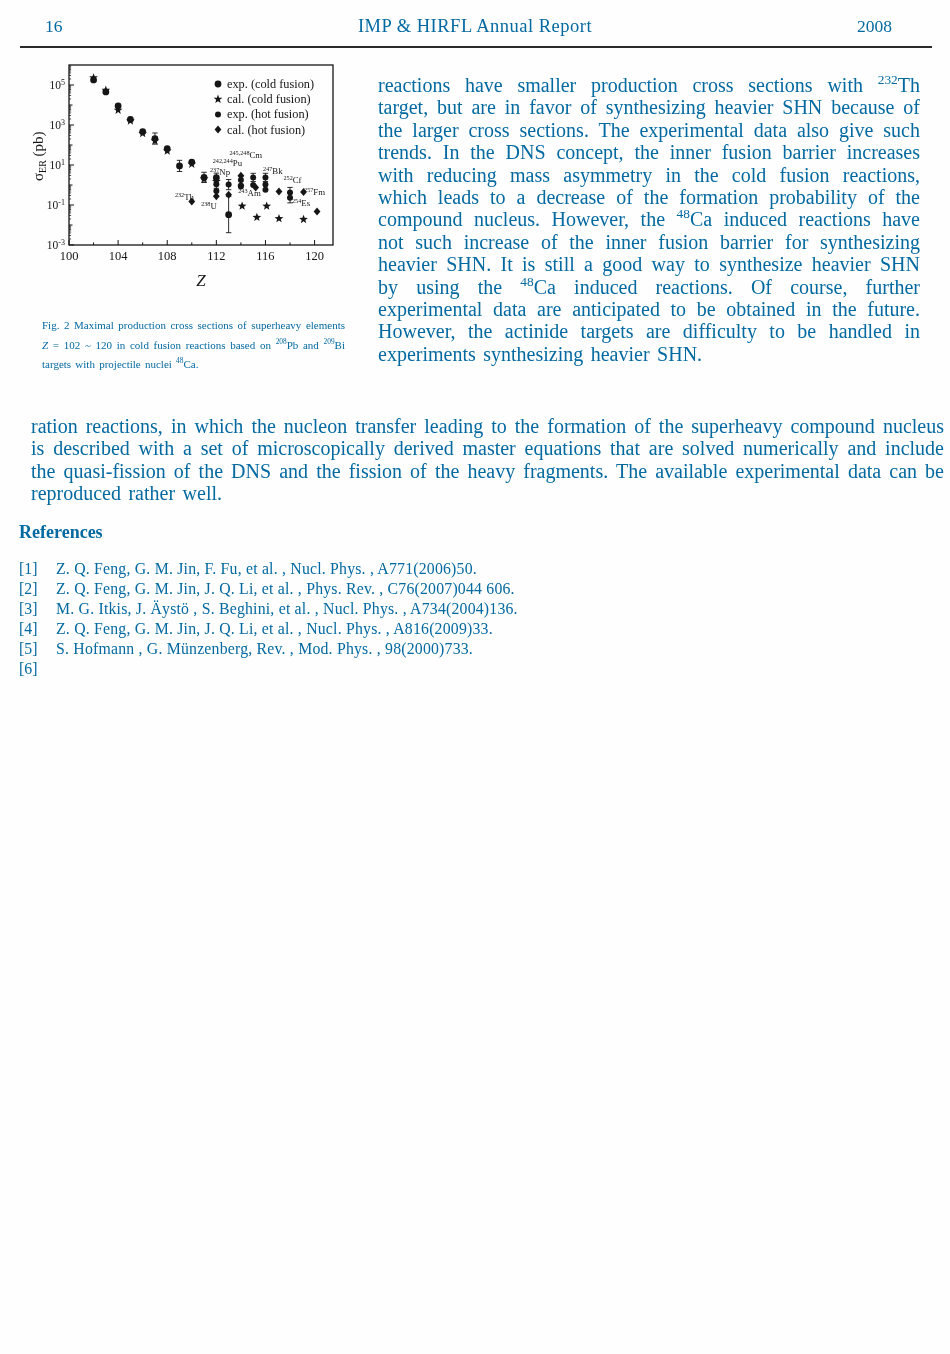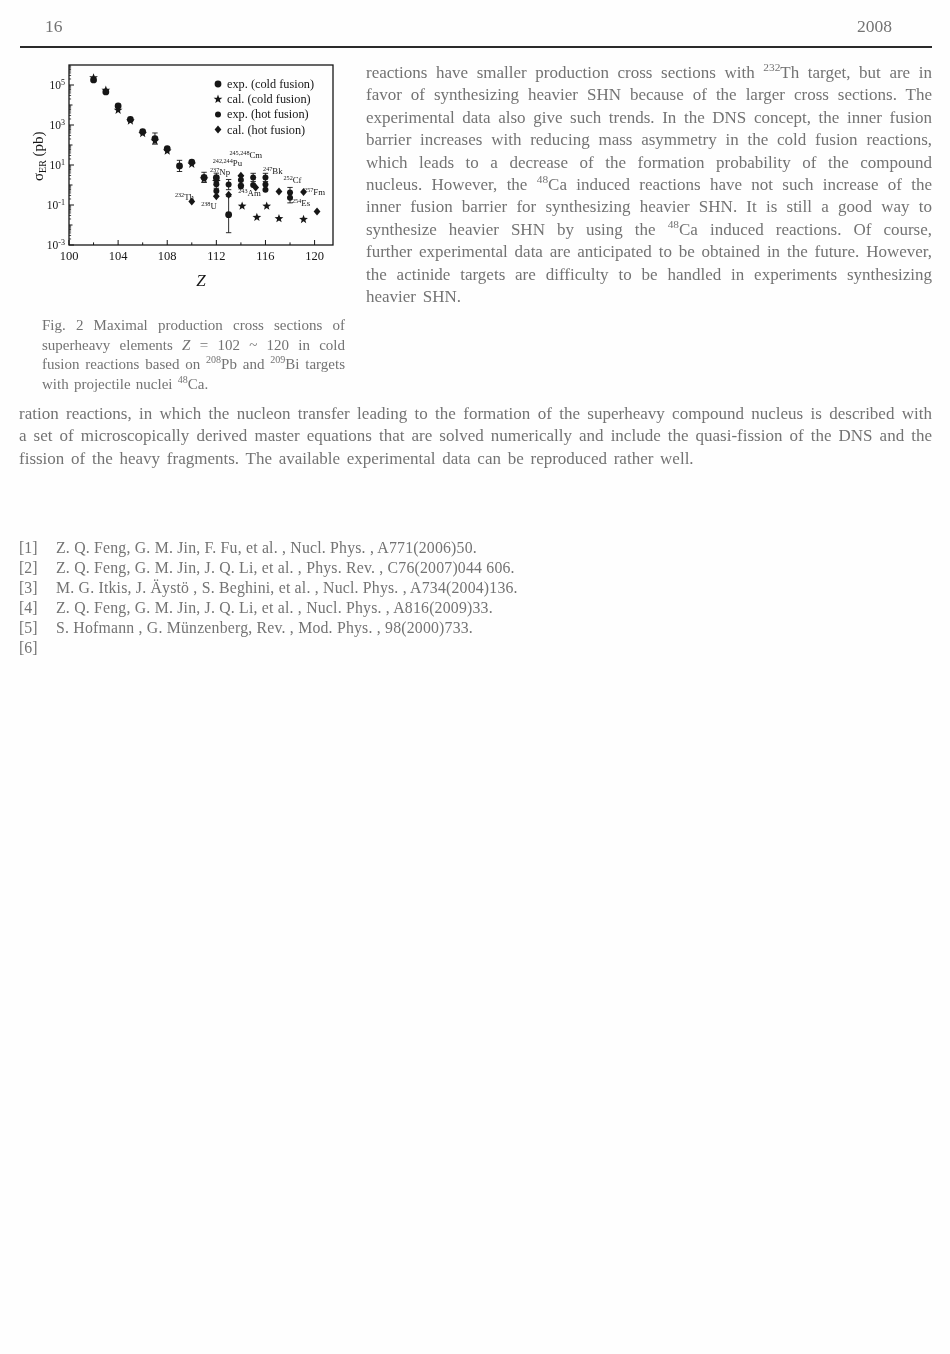--- a/index.html
+++ b/index.html
@@ -1,58 +1,59 @@
 <!DOCTYPE html>
 <html><head>
 <meta charset="utf-8">
 <style>
   html,body{margin:0;padding:0;background:#e8e8e8;}
   .page{
     position:relative; width:950px; height:1354px; margin:0 auto;
-    background:#fefefe; color:#737373;
+    background:#fefefe; color:#0369a1;
     font-family:"Liberation Serif","DejaVu Serif",serif;
     overflow:hidden;
   }
   
   .hdr{position:absolute; top:16px; left:40px; right:40px; height:24px; font-size:17.5px;}
   .hdr .pageno{position:absolute; left:5px; top:0;}
   .hdr .title{position:absolute; left:0; right:0; top:0; text-align:center; font-size:18.5px; letter-spacing:.5px;}
   .hdr .year{position:absolute; right:18px; top:0;}
   .hdr-rule{position:absolute; top:46px; left:20px; width:912px; height:2px; background:#2a2a2a;}
   
   figure.fig{position:absolute; left:30px; top:56px; width:330px; margin:0;}
   figure.fig svg{display:block;}
   figcaption{
-    margin:10px 0 0 12px; width:303px; font-size:15px; line-height:19.5px;
+    margin:10px 0 0 12px; width:303px; font-size:11px; line-height:19.5px;
     text-align:justify; word-spacing:1.5px;
   }
   
   .rightcol{position:absolute; left:366px; top:62px; width:566px;}
   .rightcol p, .fullp{
-    margin:0; font-size:17px; line-height:22.4px; text-align:justify;
+    margin:12px; font-size:20px; line-height:22.4px; text-align:justify;
     word-spacing:2.5px;
   }
   .rightcol p.indent{text-indent:38px;}
   .fullp{position:absolute; left:19px; top:403px; width:913px;}
   sup{font-size:67%; line-height:0;}
   
   .refs{position:absolute; left:19px; top:522px; width:913px;}
   .refs h2{margin:0; font-size:18px; font-weight:bold; font-family:"Liberation Serif",serif;}
   .refs ol{list-style:none; margin:16px 0 0 0; padding:0; font-size:15.8px;}
   .refs li{display:flex; line-height:19.9px;}
   .refs .ref-num{width:30px; flex:0 0 30px;}
   .refs .ref-text{padding-left:7px; letter-spacing:.2px;}
 </style>
 </head>
 <body>
 
 <div class="page">
 
   <div class="hdr">
     <span class="pageno">16</span>
+    <span class="title">IMP &amp; HIRFL Annual Report</span>
     <span class="year">2008</span>
   </div>
   <div class="hdr-rule"></div>
 
   <figure class="fig">
     <svg id="chart-svg" width="330" height="250" viewBox="0 0 330 250">
         <g>
           <rect x="39" y="9" width="264" height="180" fill="none" stroke="#161616" stroke-width="1.3"></rect>
           <line x1="39" y1="189" x2="44" y2="189" stroke="#161616" stroke-width="1"></line>
           <text x="35" y="192.5" text-anchor="end" font-size="11.5" fill="#161616" font-family="&quot;Liberation Serif&quot;,serif"><tspan>10</tspan><tspan dy="-3.2" font-size="8">-3</tspan></text>
@@ -278,20 +279,21 @@
     <figcaption>Fig. 2  Maximal production cross sections of superheavy elements <i>Z</i> = 102 ~ 120 in cold fusion reactions based on <sup>208</sup>Pb and <sup>209</sup>Bi targets with projectile nuclei <sup>48</sup>Ca.</figcaption>
   </figure>
 
   <div class="rightcol">
     <p>reactions have smaller production cross sections with <sup>232</sup>Th target, but are in favor of synthesizing heavier SHN because of the larger cross sections. The experimental data also give such trends. In the DNS concept, the inner fusion barrier increases with reducing mass asymmetry in the cold fusion reactions, which leads to a decrease of the formation probability of the compound nucleus. However, the <sup>48</sup>Ca induced reactions have not such increase of the inner fusion barrier for synthesizing heavier SHN. It is still a good way to synthesize heavier SHN by using the <sup>48</sup>Ca induced reactions. Of course, further experimental data are anticipated to be obtained in the future. However, the actinide targets are difficulty to be handled in experiments synthesizing heavier SHN.</p>
   </div>
 
   <p class="fullp">ration reactions, in which the nucleon transfer leading to the formation of the superheavy compound nucleus is described with a set of microscopically derived master equations that are solved numerically and include the quasi-fission of the DNS and the fission of the heavy fragments. The available experimental data can be reproduced rather well.</p>
 
   <section class="refs">
+    <h2>References</h2>
     <ol id="ref-list">
         <li>
           <span class="ref-num">[1]</span>
           <span class="ref-text">Z. Q. Feng, G. M. Jin, F. Fu, et al. , Nucl. Phys. , A771(2006)50.</span>
         </li>
         <li>
           <span class="ref-num">[2]</span>
           <span class="ref-text">Z. Q. Feng, G. M. Jin, J. Q. Li, et al. , Phys. Rev. , C76(2007)044 606.</span>
         </li>
         <li>

